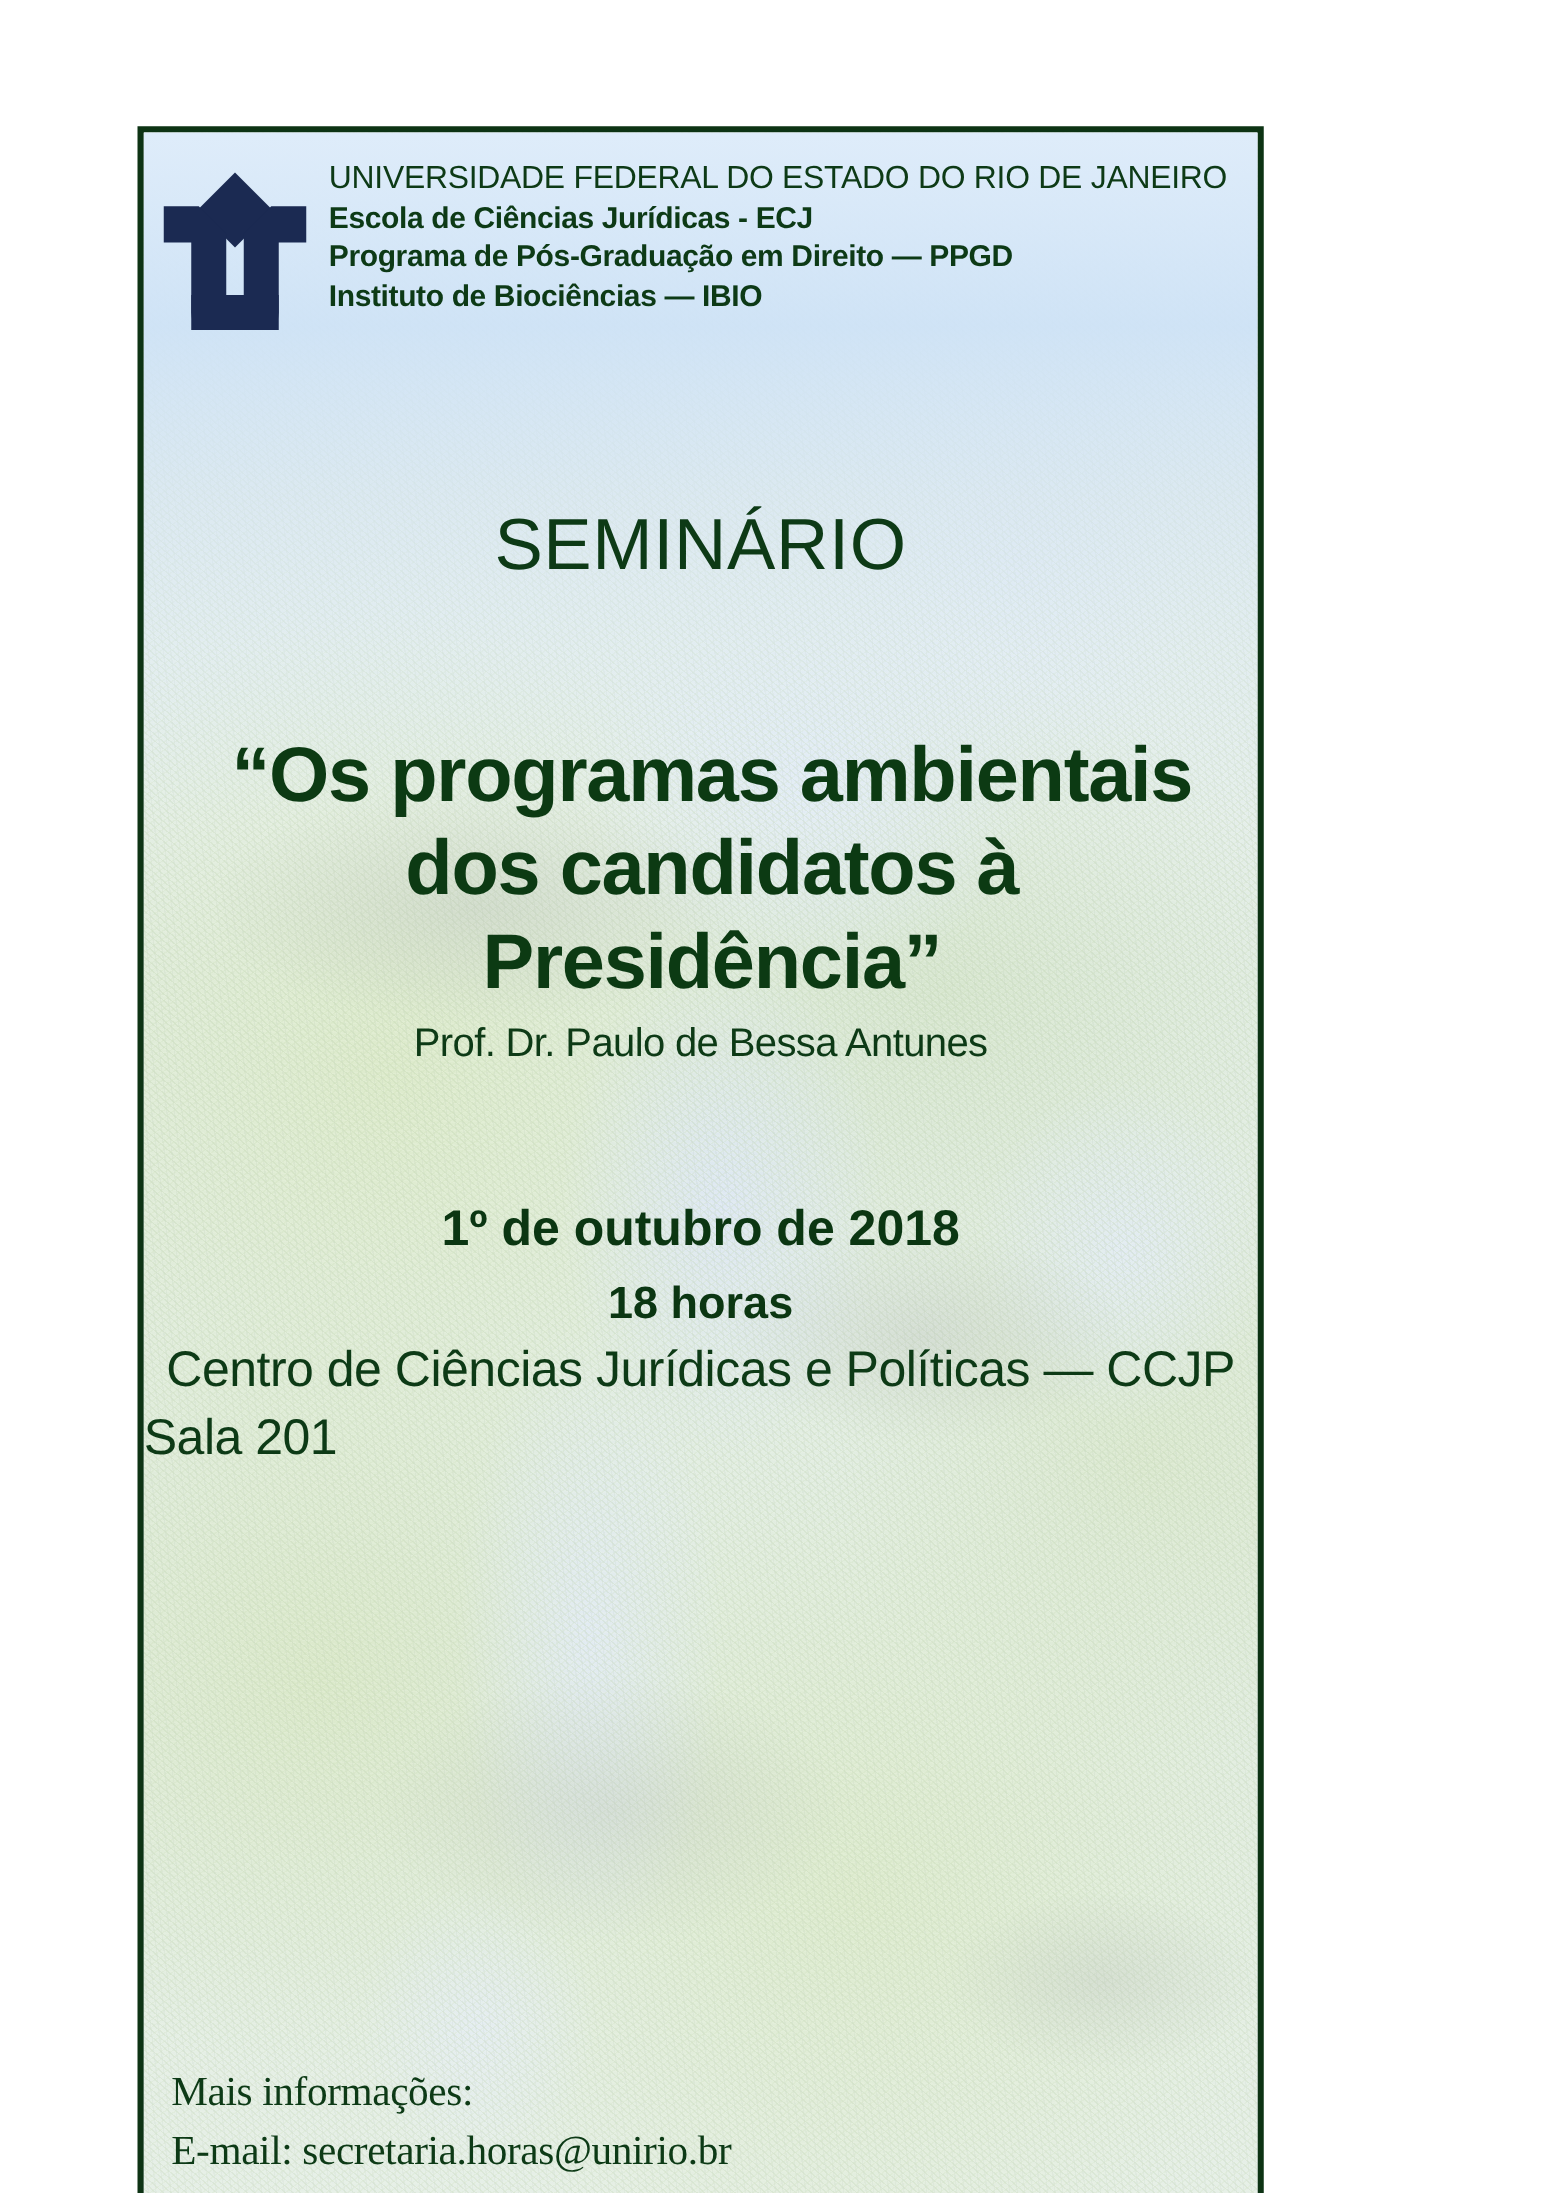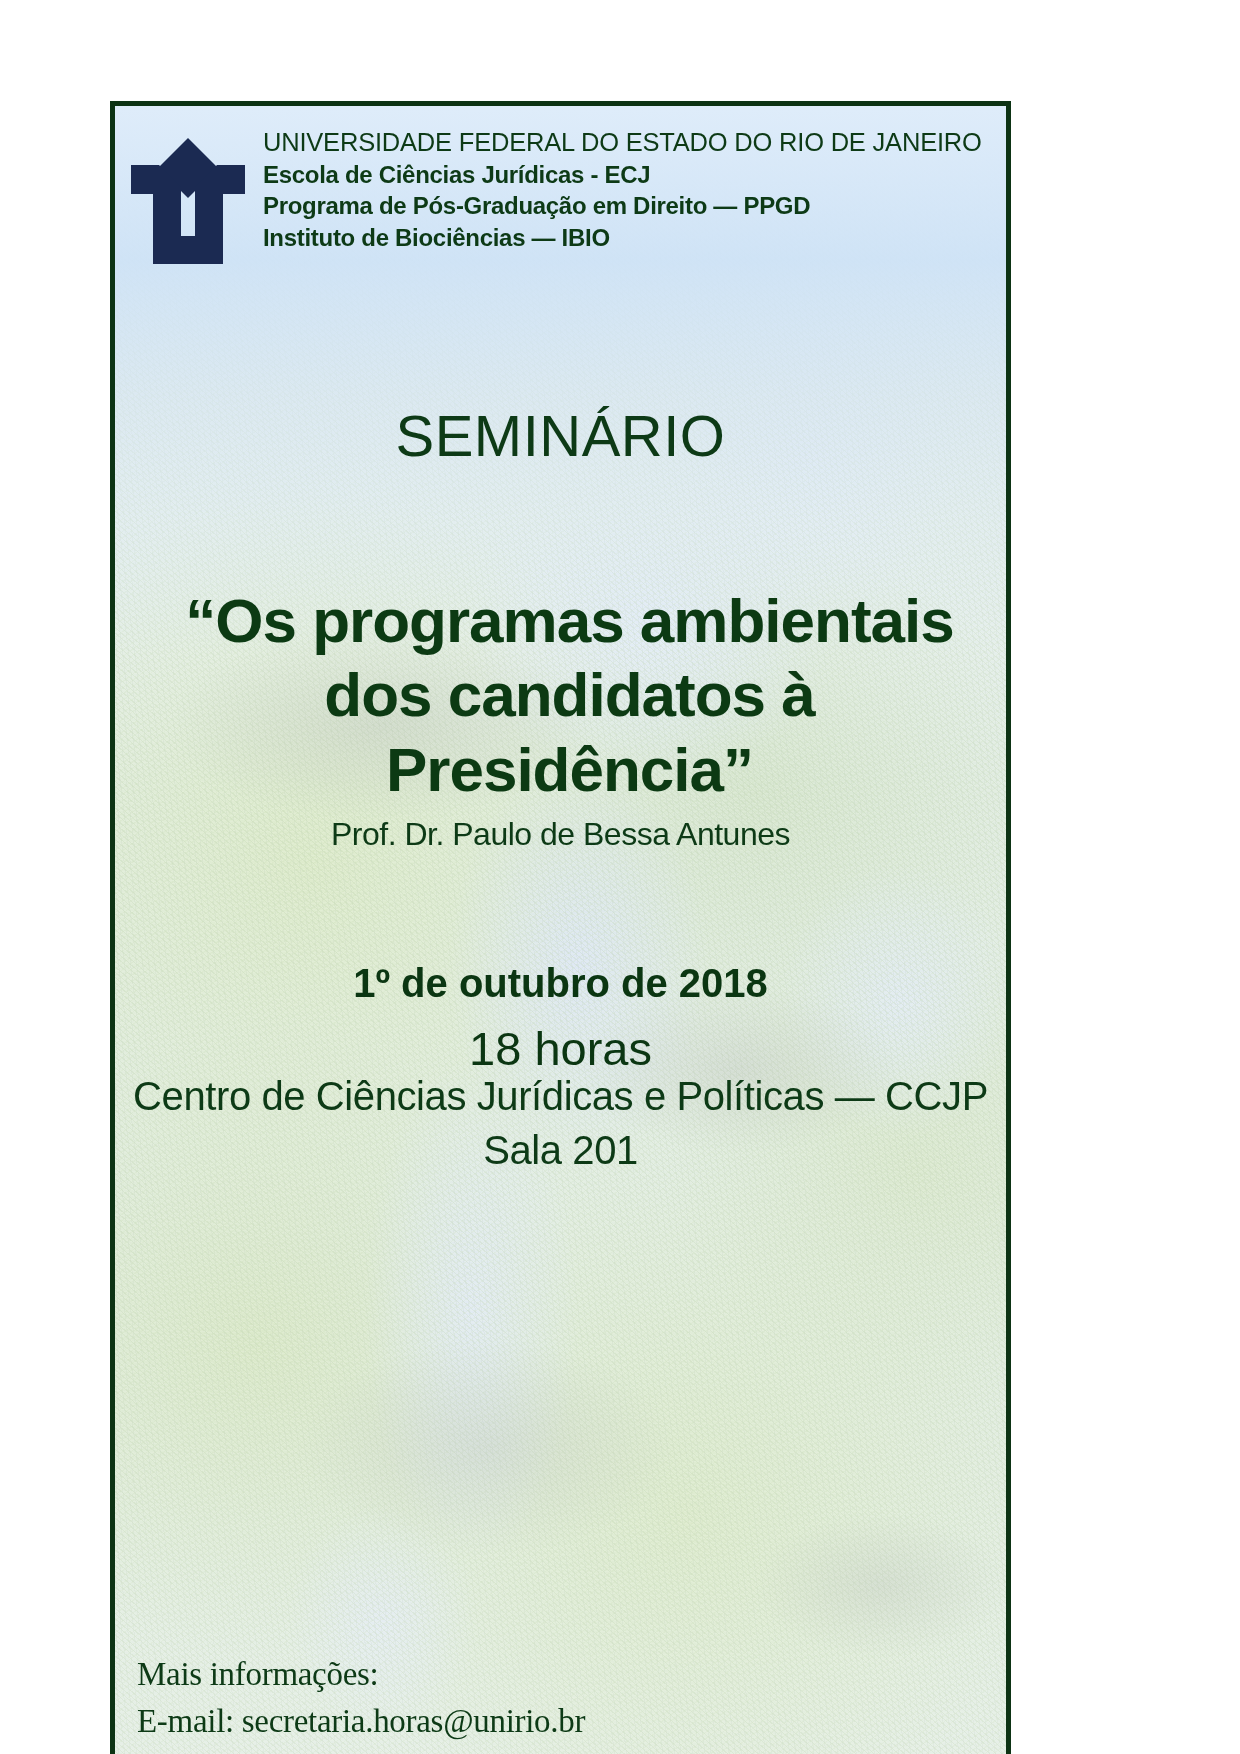--- a/index.html
+++ b/index.html
@@ -187,39 +187,38 @@
     font-size: 40px;
     font-weight: bold;
     letter-spacing: 0px;
     color: #0b3612;
   }
   #time {
     position: absolute;
     top: 915px;
     left: 0; right: 0;
     text-align: center;
-    font-size: 47px;
-    font-weight: normal;
+    font-size: 36px;
+    font-weight: bold;
     color: #0b3612;
   }
   #venue {
     position: absolute;
     top: 968px;
     left: 0; right: 0;
     text-align: center;
     font-size: 40px;
     font-weight: 400;
     letter-spacing: -0.4px;
     color: #0d3a16;
   }
   #room {
     position: absolute;
     top: 1022px;
     left: 0; right: 0;
-    text-align: center;
     font-size: 40px;
     font-weight: 400;
     letter-spacing: -0.4px;
     color: #0d3a16;
   }
 
   
   #contact {
     position: absolute;
     left: 22px;

